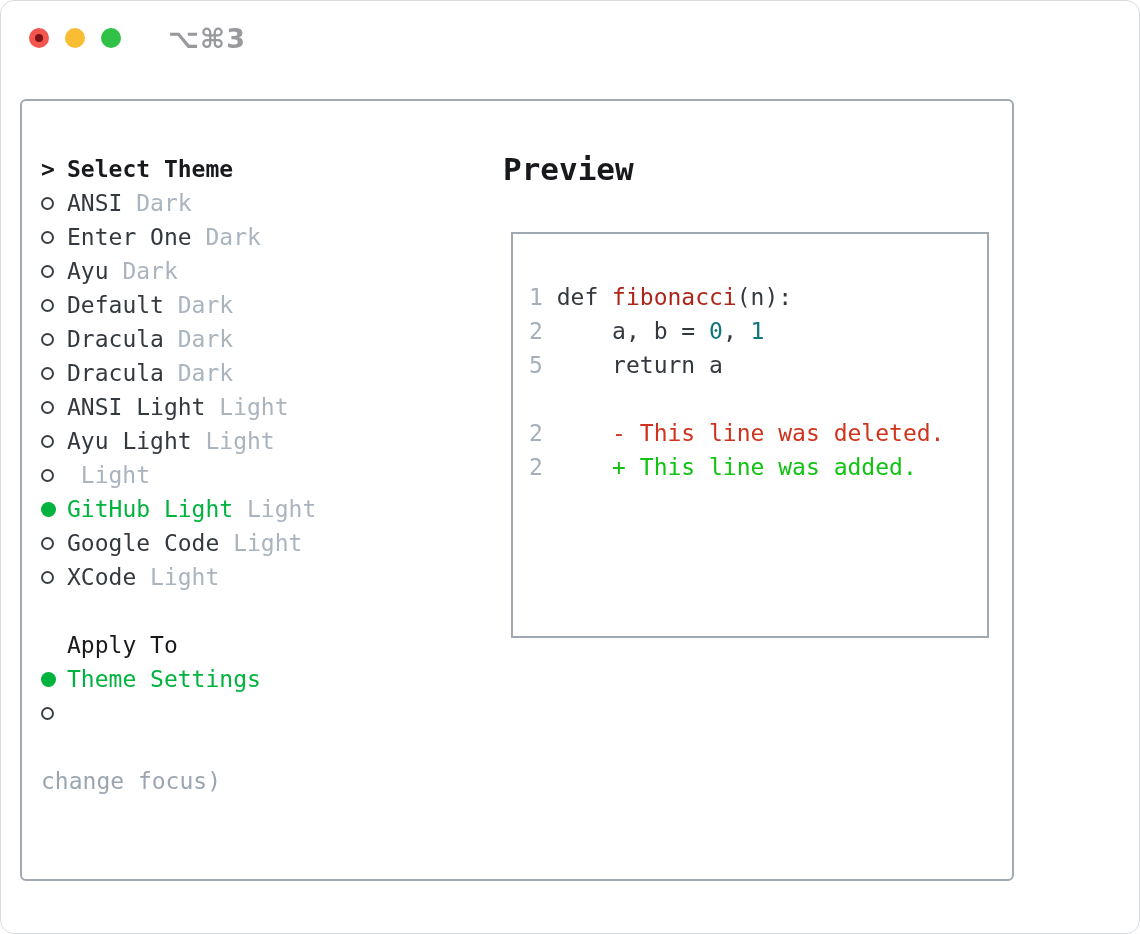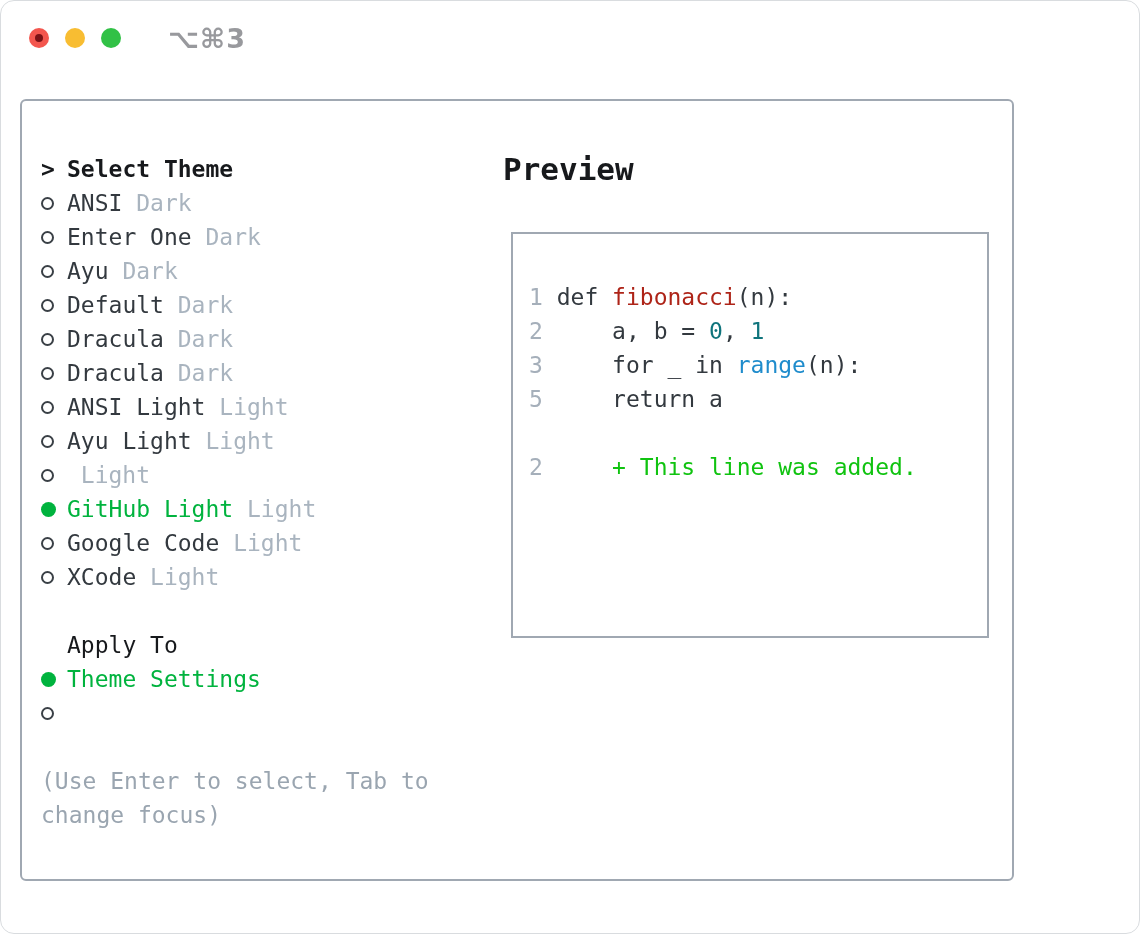--- a/index.html
+++ b/index.html
@@ -106,29 +106,28 @@
         <span class="label subhdr">Apply To</span>
       </div>
 
       <div>
           <div class="row"><span class="marker"><span class="radio sel"></span></span><span class="label sel">Theme Settings</span></div>
           <div class="row"><span class="marker"><span class="radio"></span></span></div>
         </div>
 
       <div class="row blank"></div>
 
-      <div class="row hint">(Use Enter to select, Tab to</div>
       <div class="row hint">change focus)</div>
     </div>
 
     <div class="preview-title">Preview</div>
 
     <div class="preview-box">
         <div class="pline"><span class="ln">1 </span><span class="seg-plain">def </span><span class="seg-func">fibonacci</span><span class="seg-plain">(n):</span></div>
         <div class="pline"><span class="ln">2 </span><span class="seg-plain">    a, b = </span><span class="seg-num">0</span><span class="seg-plain">, </span><span class="seg-num">1</span></div>
-        <div class="pline"><span class="ln">3 </span><span class="seg-plain">    for _ in </span><span class="seg-builtin">range</span><span class="seg-plain">(n):</span></div>
         <div class="pline"><span class="ln">5 </span><span class="seg-plain">    return a</span></div>
         <div class="pline"></div>
+        <div class="pline"><span class="ln">2 </span><span class="seg-deleted">    - This line was deleted.</span></div>
         <div class="pline"><span class="ln">2 </span><span class="seg-added">    + This line was added.</span></div>
       </div>
 
   </div>
 </div>
 
 </body></html>

